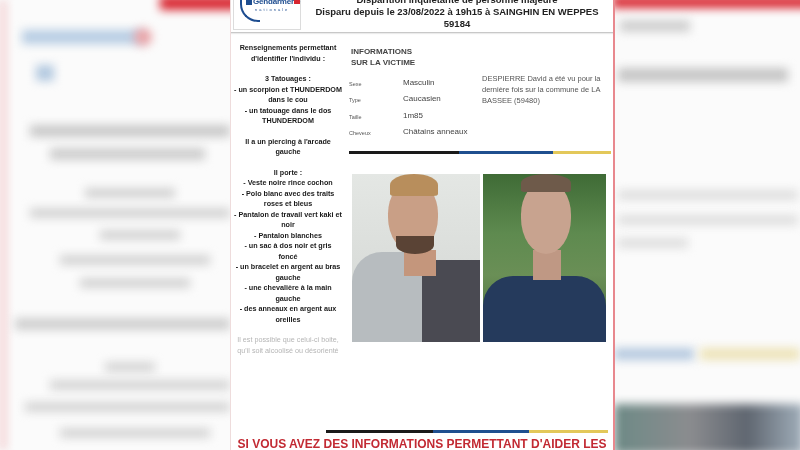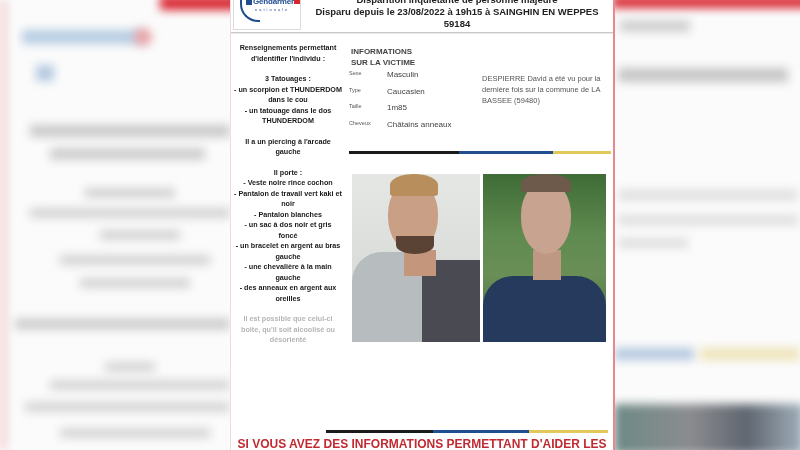--- a/index.html
+++ b/index.html
@@ -42,25 +42,25 @@
     .logo-box { position: absolute; left: 2px; top: -4px; width: 68px; height: 34px; border: 1px solid #dcdcdc; border-top: none; background: #fff; }
     .logo-swoosh { position: absolute; left: 6px; top: 0; width: 20px; height: 26px; border-left: 2px solid #1d4c8f; border-bottom: 2px solid #1d4c8f; border-radius: 0 0 0 18px; }
     .logo-flag { position: absolute; left: 12px; top: 4px; width: 6px; height: 5px; background: #1d4c8f; }
     .logo-text { position: absolute; left: 19px; top: 1px; font-size: 8px; color: #1d4c8f; font-weight: bold; letter-spacing: -0.2px; }
     .logo-red { position: absolute; left: 60px; top: 4px; width: 6px; height: 4px; background: #d8252f; }
     .logo-sub { position: absolute; left: 21px; top: 11px; font-size: 4px; color: #1d4c8f; letter-spacing: 2px; }
     .header-texts { position: absolute; left: 70px; right: 0; top: -6px; text-align: center; font-weight: bold; color: #222; font-size: 9.5px; line-height: 12px; }
 
     .left-col { position: absolute; left: 3px; top: 43px; width: 108px; text-align: center; font-size: 7.2px; font-weight: bold; color: #1a1a1a; line-height: 10.5px; }
     .left-col p { margin-bottom: 10px; }
-    .left-col .note { color: #b5b5b5; font-weight: bold; margin-top: 6px; }
+    .left-col .note { color: #b5b5b5; font-weight: normal; margin-top: 6px; }
 
     .info-title { position: absolute; left: 120px; top: 46px; font-size: 8px; line-height: 11px; color: #444; font-weight: bold; }
     .info-table { position: absolute; left: 118px; top: 70px; }
-    .info-row { display: flex; height: 16.5px; align-items: flex-start; }
+    .info-row { display: flex; height: 16.5px; align-items: flex-end; gap: 16px; }
     .info-label { width: 38px; font-size: 5.5px; color: #555; }
     .info-value { font-size: 8px; color: #444; }
     .info-desc { position: absolute; left: 251px; top: 73px; width: 125px; font-size: 7.5px; line-height: 11px; color: #555; }
 
     .tricolor { position: absolute; height: 3px; display: flex; }
     .tricolor span { display: block; height: 100%; }
     .tri-top { left: 118px; top: 151px; width: 262px; }
     .tri-bottom { left: 95px; top: 430px; width: 282px; }
 
     .photo { position: absolute; top: 174px; height: 168px; overflow: hidden; }
@@ -128,20 +128,21 @@
   </div>
 
   <div class="left-col">
     <p>Renseignements permettant d'identifier l'individu :</p>
     <div>3 Tatouages :</div>
     <div>- un scorpion et THUNDERDOM dans le cou</div>
     <p>- un tatouage dans le dos THUNDERDOM</p>
     <p>Il a un piercing à l'arcade gauche</p>
     <div>Il porte :</div>
     <div>- Veste noire rince cochon</div>
+    <div>- Polo blanc avec des traits roses et bleus</div>
     <div>- Pantalon de travail vert kaki et noir</div>
     <div>- Pantalon blanches</div>
     <div>- un sac à dos noir et gris foncé</div>
     <div>- un bracelet en argent au bras gauche</div>
     <div>- une chevalière à la main gauche</div>
     <p>- des anneaux en argent aux oreilles</p>
     <div class="note">Il est possible que celui-ci boite, qu'il soit alcoolisé ou désorienté</div>
   </div>
 
   <div class="info-title">

